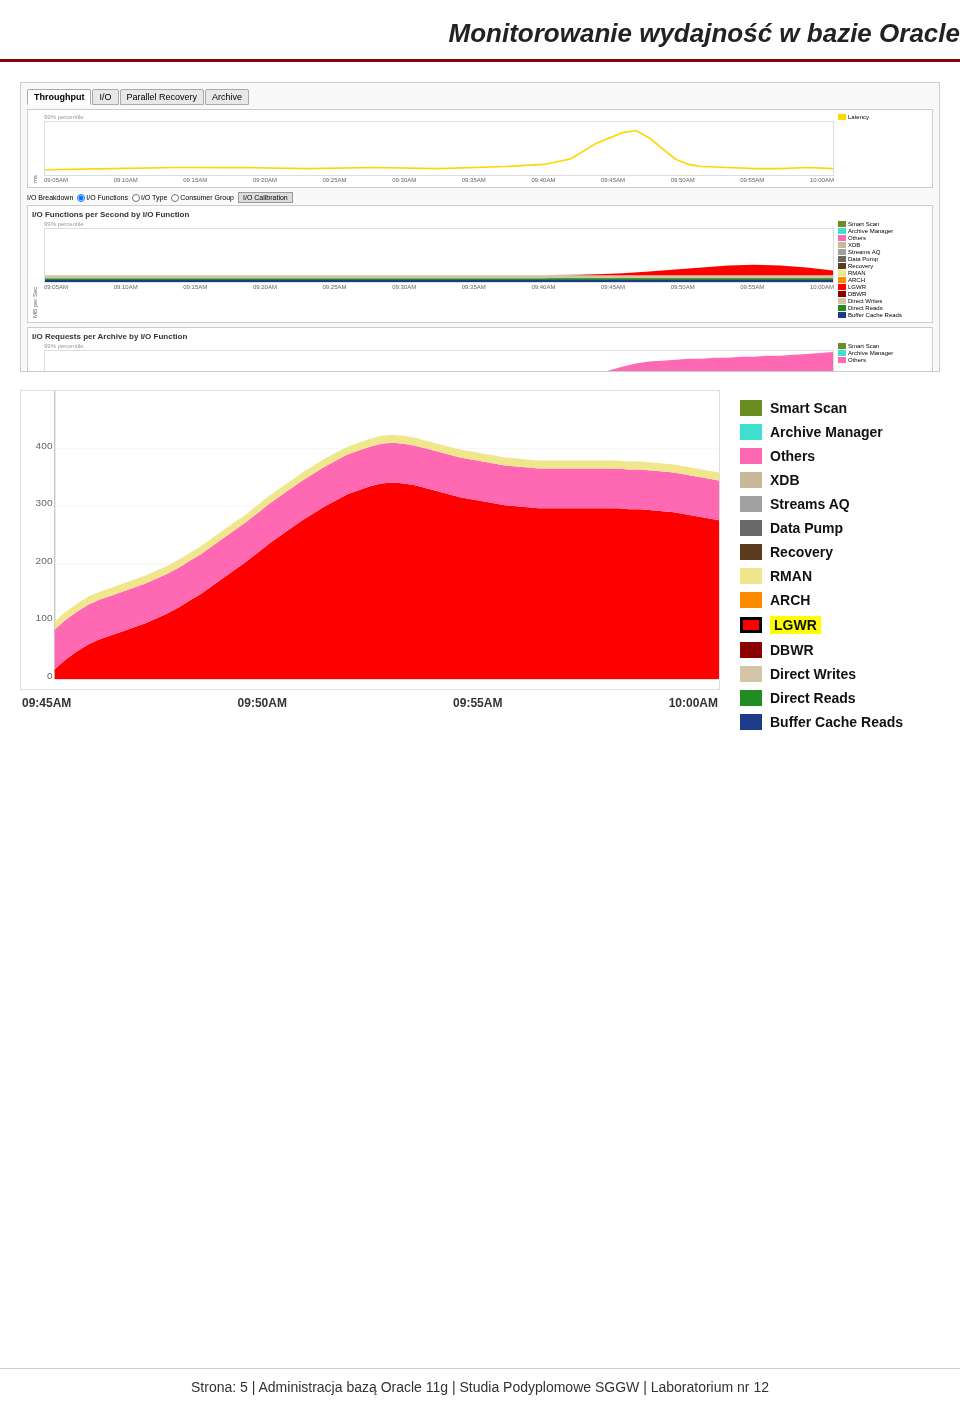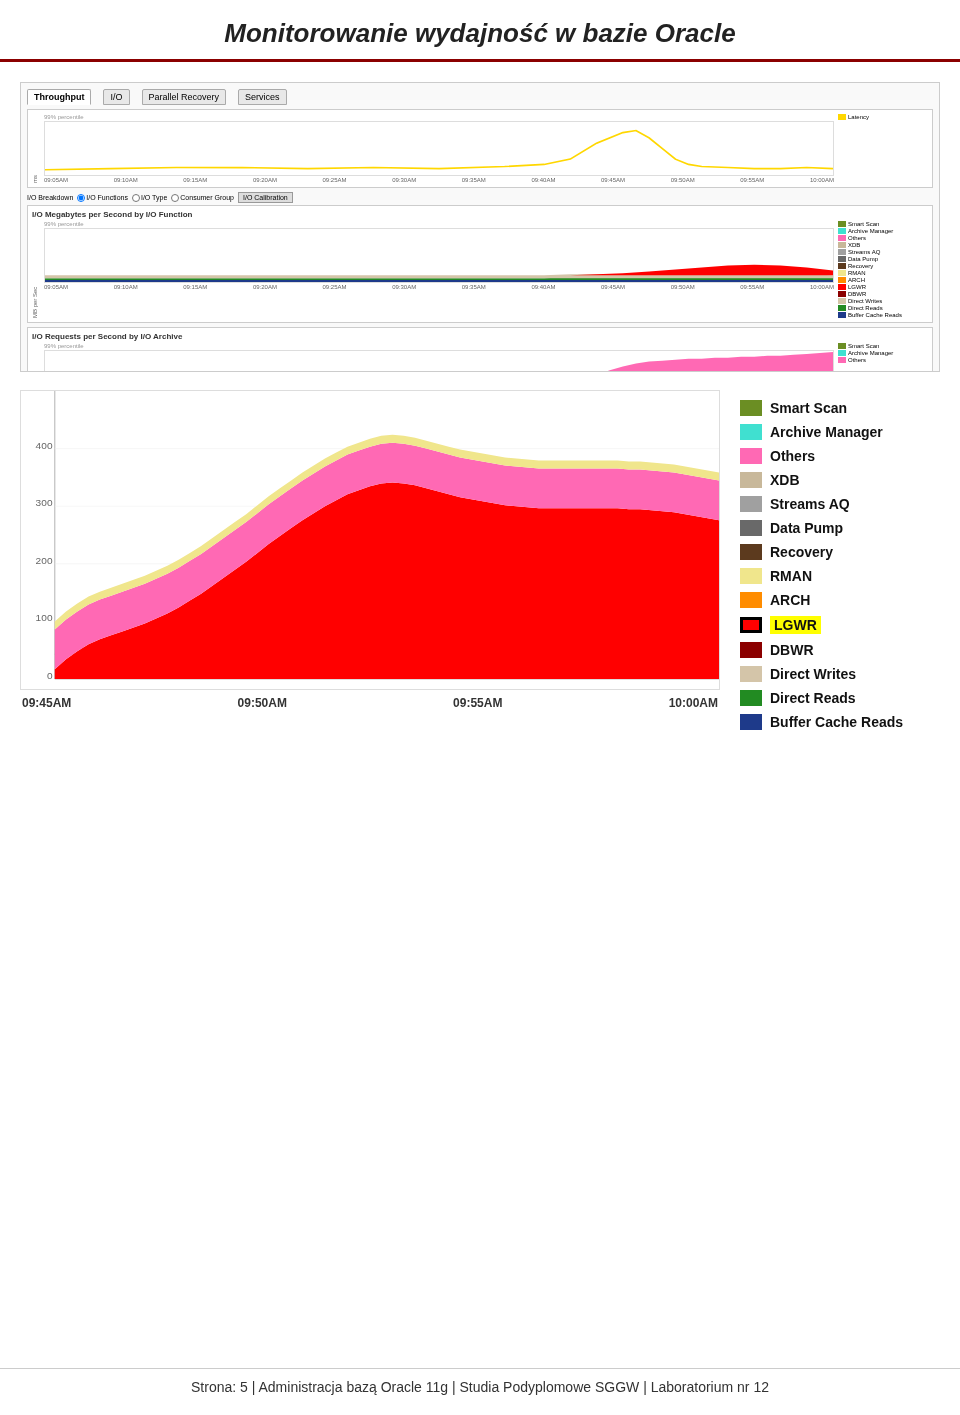--- a/index.html
+++ b/index.html
@@ -5,21 +5,21 @@
     * { margin: 0; padding: 0; box-sizing: border-box; }
     body {
       background: #fff;
       font-family: Arial, sans-serif;
       width: 960px;
       min-height: 1415px;
       position: relative;
     }
 
     .page-title {
-      text-align: center;
+      text-align: right;
       font-size: 26px;
       font-weight: bold;
       font-style: italic;
       padding: 18px 0 10px 0;
       color: #222;
       border-bottom: 3px solid #8B0000;
       margin-bottom: 10px;
     }
 
     .main-content {
@@ -34,21 +34,21 @@
       padding: 6px;
       width: 100%;
       height: 290px;
       position: relative;
       overflow: hidden;
     }
 
     
     .tab-bar {
       display: flex;
-      gap: 12px;
+      gap: 1px;
       margin-bottom: 4px;
     }
     .tab {
       font-size: 9px;
       padding: 2px 6px;
       border: 1px solid #aaa;
       background: #e8e8e8;
       cursor: pointer;
       border-radius: 2px 2px 0 0;
     }
@@ -226,21 +226,21 @@
 <div class="page-title">Monitorowanie wydajność w bazie Oracle</div>
 
 <div class="main-content">
 
   <div class="dashboard-screenshot">
 
     <div class="tab-bar">
       <div class="tab active">Throughput</div>
       <div class="tab">I/O</div>
       <div class="tab">Parallel Recovery</div>
-      <div class="tab">Services</div>
+      <div class="tab">Archive</div>
     </div>
 
     <div class="chart-panel">
       <div class="chart-area-small">
         <div style="font-size:6px;color:#666;writing-mode:vertical-rl;transform:rotate(180deg);margin-right:2px;">ms</div>
         <div style="flex:1;">
           <div style="font-size:6px;color:#999;margin-bottom:1px;">99% percentile</div>
           <div class="chart-plot-small">
             <svg width="100%" height="100%" viewBox="0 0 600 50" preserveAspectRatio="none">
 
@@ -282,21 +282,21 @@
           <span>I/O Type</span>
         </label>
       <label class="radio-label">
           <input type="radio" name="io" style="width: 8px; height: 8px;">
           <span>Consumer Group</span>
         </label>
       <button style="font-size:7px;padding:1px 4px;background:#ddd;border:1px solid #999;cursor:pointer;">I/O Calibration</button>
     </div>
 
     <div class="chart-panel">
-      <div class="chart-title-small">I/O Megabytes per Second by I/O Function</div>
+      <div class="chart-title-small">I/O Functions per Second by I/O Function</div>
       <div class="chart-area-small">
         <div style="font-size:6px;color:#666;writing-mode:vertical-rl;transform:rotate(180deg);margin-right:2px;">MB per Sec</div>
         <div style="flex:1;">
           <div style="font-size:6px;color:#999;margin-bottom:1px;">99% percentile</div>
           <div class="chart-plot-small">
             <svg width="100%" height="100%" viewBox="0 0 600 55" preserveAspectRatio="none">
 
               <polygon points="0,55 600,55 600,52 580,51 560,51 540,51 520,52 500,51 480,51 460,52 440,52 420,52 400,52 380,53 360,53 340,53 320,53 300,53 280,53 260,53 240,53 220,53 200,53 180,53 160,53 140,53 120,53 100,53 80,53 60,53 40,53 20,53 0,53" fill="#1E3A8A"></polygon>
               <polygon points="0,53 600,53 600,50 580,49 560,49 540,49 520,50 500,49 480,49 460,50 440,50 420,50 400,50 380,51 360,51 340,51 320,51 300,51 280,51 260,51 240,51 220,51 200,51 180,51 160,51 140,51 120,51 100,51 80,51 60,51 40,51 20,51 0,51" fill="#228B22"></polygon>
               <polygon points="0,51 600,51 600,48 580,47 560,46 540,46 520,47 500,46 480,46 460,47 440,47 420,47 400,47 380,48 360,48 340,48 320,48 300,48 280,48 260,48 240,48 220,48 200,48 180,48 160,48 140,48 120,48 100,48 80,48 60,48 40,48 20,48 0,48" fill="#D4C5A9"></polygon>
@@ -373,21 +373,21 @@
             </div>
           <div class="legend-item-small">
               <div class="legend-color-small" style="background:#1E3A8A;"></div>
               <span>Buffer Cache Reads</span>
             </div>
         </div>
       </div>
     </div>
 
     <div class="chart-panel">
-      <div class="chart-title-small">I/O Requests per Second by I/O Archive</div>
+      <div class="chart-title-small">I/O Requests per Archive by I/O Function</div>
       <div class="chart-area-small">
         <div style="font-size:6px;color:#666;writing-mode:vertical-rl;transform:rotate(180deg);margin-right:2px;">I/O per Sec</div>
         <div style="flex:1;">
           <div style="font-size:6px;color:#999;margin-bottom:1px;">99% percentile</div>
           <div class="chart-plot-small">
             <svg width="100%" height="100%" viewBox="0 0 600 55" preserveAspectRatio="none">
 
               <polygon points="0,55 600,55 600,5 590,6 580,7 570,8 560,9 550,9 540,10 530,10 520,11 510,11 500,12 490,12 480,13 470,14 460,15 450,17 440,20 430,25 420,30 410,35 400,40 390,44 380,47 370,49 360,50 350,52 340,54 330,54 320,55 0,55" fill="#F0E68C"></polygon>
               <polygon points="330,55 600,55 600,3 590,4 580,5 570,6 560,7 550,7 540,8 530,8 520,9 510,9 500,10 490,10 480,11 470,12 460,13 450,15 440,18 430,22 420,27 410,32 400,37 390,41 380,44 370,47 360,49 350,51 340,53 330,55" fill="#FF0000"></polygon>
               <polygon points="330,55 600,55 600,1 590,2 580,3 570,4 560,5 550,5 540,6 530,6 520,7 510,7 500,8 490,8 480,9 470,10 460,11 450,13 440,16 430,20 420,25 410,30 400,35 390,39 380,42 370,45 360,47 350,49 340,51 330,55" fill="#FF69B4"></polygon>

